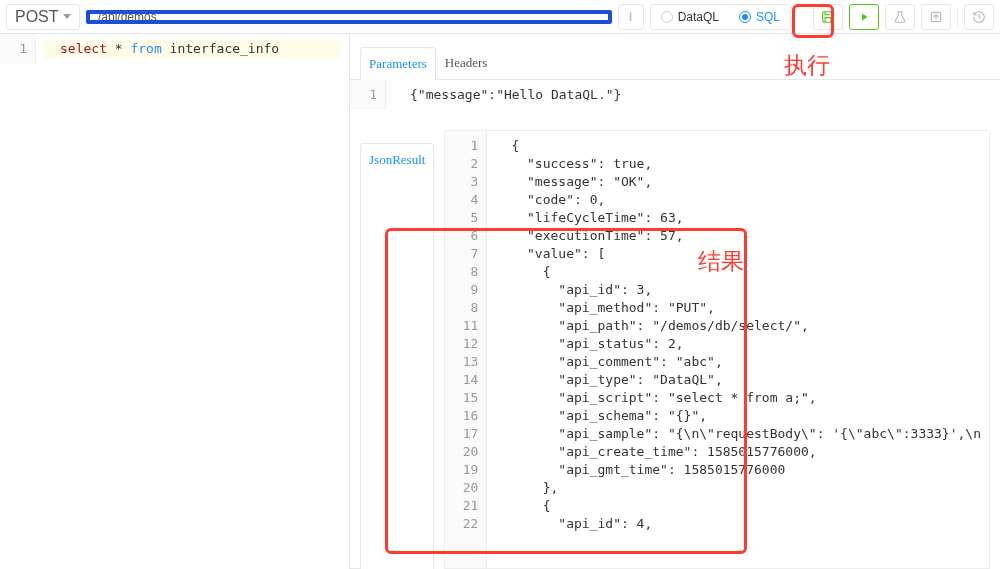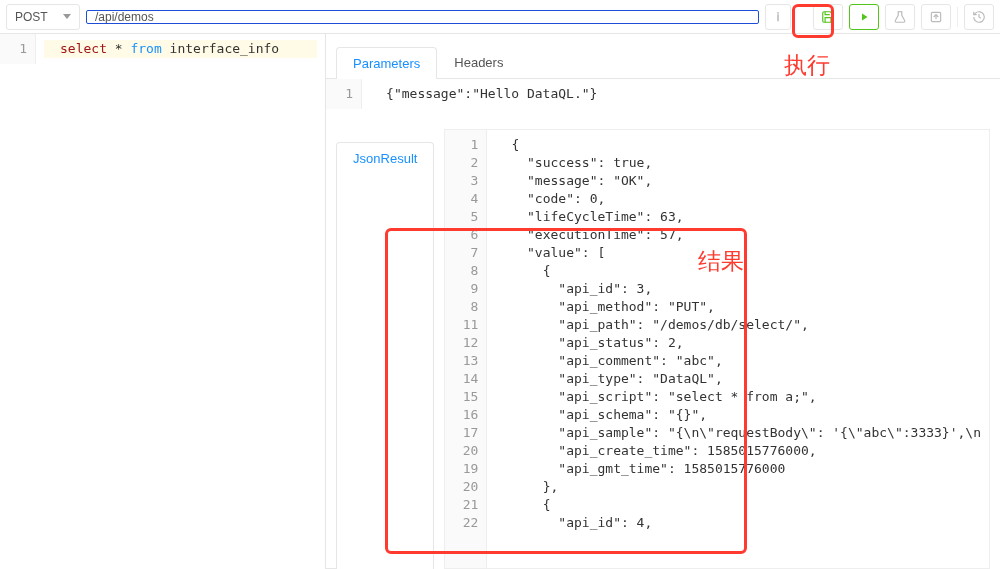--- a/index.html
+++ b/index.html
@@ -1,20 +1,20 @@
 <!DOCTYPE html>
 <html><head>
 <meta charset="utf-8">
 <style>
 * { box-sizing: border-box; margin: 0; padding: 0; }
 body { font-family: -apple-system, BlinkMacSystemFont, "Segoe UI", Helvetica, Arial, sans-serif; font-size: 13px; color: #333; background: #fff; width: 1000px; height: 569px; overflow: hidden; position: relative; }
 
 .top-bar { height: 34px; display: flex; align-items: center; border-bottom: 1px solid #e6e6e6; padding: 0 6px; gap: 6px; }
-.method-select { width: 74px; height: 26px; border: 1px solid #e6e6e6; border-radius: 3px; display: flex; align-items: center; justify-content: space-between; padding: 0 8px; color: #555; font-size: 12px; cursor: pointer; }
-.url-input { flex: 1; height: 14px; border: 1px solid #1d4ed8; border-radius: 2px; padding: 0 8px; font-size: 12px; color: #555; outline: none; }
+.method-select { width: 74px; height: 26px; border: 1px solid #e6e6e6; border-radius: 3px; display: flex; align-items: center; justify-content: space-between; padding: 0 8px; color: #555; font-size: 16px; cursor: pointer; }
+.url-input { flex: 1; height: 14px; border: 4px solid #1d4ed8; border-radius: 2px; padding: 0 8px; font-size: 12px; color: #555; outline: none; }
 .btn-group { display: flex; gap: 6px; align-items: center; }
 .info-btn { width: 26px; height: 26px; border: 1px solid #e6e6e6; border-radius: 3px; display: flex; align-items: center; justify-content: center; color: #bbb; font-size: 12px; font-weight: bold; cursor: pointer; }
 .radio-group { display: flex; border: 1px solid #e6e6e6; border-radius: 3px; overflow: hidden; height: 26px; }
 .radio-item { display: flex; align-items: center; padding: 0 10px; font-size: 12px; cursor: pointer; gap: 5px; }
 .radio-item.active { background: #fff; color: #1890ff; }
 .radio-circle { width: 12px; height: 12px; border: 1px solid #ccc; border-radius: 50%; display: inline-block; }
 .radio-item.active .radio-circle { border-color: #1890ff; position: relative; }
 .radio-item.active .radio-circle::after { content: ''; position: absolute; top: 2px; left: 2px; width: 6px; height: 6px; background: #1890ff; border-radius: 50%; }
 .icon-btn { width: 30px; height: 26px; border: 1px solid #e6e6e6; border-radius: 3px; display: flex; align-items: center; justify-content: center; cursor: pointer; color: #999; position: relative; }
 .icon-btn.save svg { stroke: #52c41a; }
@@ -28,21 +28,21 @@
 .code-area { display: flex; font-family: Menlo, Monaco, Consolas, monospace; font-size: 13px; }
 .gutter { background: #fafafa; color: #999; text-align: right; padding: 6px 8px 6px 12px; user-select: none; border-right: 1px solid #eee; min-width: 36px; }
 .gutter .ln { line-height: 18px; }
 .code-lines { padding: 6px 8px; flex: 1; }
 .code-lines .cl { line-height: 18px; white-space: pre; padding-left: 16px; }
 .hl-line { background: #fffbe6; }
 .kw1 { color: #a31515; }
 .kw2 { color: #1890ff; }
 
 .tabs { display: flex; border-bottom: 1px solid #e6e6e6; padding-left: 10px; margin-top: 12px; }
-.tab { padding: 8px 16px; border: 1px solid transparent; border-bottom: none; font-size: 13px; cursor: pointer; color: #555; border-radius: 4px 4px 0 0; }
+.tab { padding: 8px 8px; border: 1px solid transparent; border-bottom: none; font-size: 13px; cursor: pointer; color: #555; border-radius: 4px 4px 0 0; font-family: Liberation Serif, serif; }
 .tab.active { border-color: #e6e6e6; color: #1890ff; background: #fff; position: relative; top: 1px; }
 
 .param-editor { border-top: 0; }
 .param-editor .code-area { }
 
 .right-bottom { flex: 1; display: flex; flex-direction: row; margin-top: 20px; overflow: hidden; }
 .result-wrap { flex: 1; overflow: hidden; position: relative; }
 
 .result-code { display: flex; font-family: Menlo, Monaco, Consolas, monospace; font-size: 13px; border: 1px solid #eee; margin: 0 10px; height: 100%; overflow: hidden; }
 .result-code .gutter { min-width: 42px; }
@@ -57,20 +57,30 @@
 <body>
 
 <div class="top-bar">
   <div class="method-select">
     <span>POST</span>
     <span class="chevron-down"></span>
   </div>
   <input class="url-input" value="/api/demos" style="">
   <div class="info-btn">
     <span>ℹ</span>
+  </div>
+  <div class="radio-group">
+    <div class="radio-item">
+      <span class="radio-circle"></span>
+      <span>DataQL</span>
+    </div>
+    <div class="radio-item active">
+      <span class="radio-circle"></span>
+      <span>SQL</span>
+    </div>
   </div>
   <div style="flex:0 0 10px"></div>
   <div class="btn-group">
     <div class="icon-btn save">
       <svg width="14" height="14" viewBox="0 0 24 24" fill="none" stroke="currentColor" stroke-width="2">
           <path d="M19 21H5a2 2 0 0 1-2-2V5a2 2 0 0 1 2-2h11l5 5v11a2 2 0 0 1-2 2z"></path>
           <polyline points="17 21 17 13 7 13 7 21"></polyline>
           <polyline points="7 3 7 8 15 8"></polyline>
         </svg>
     </div>

